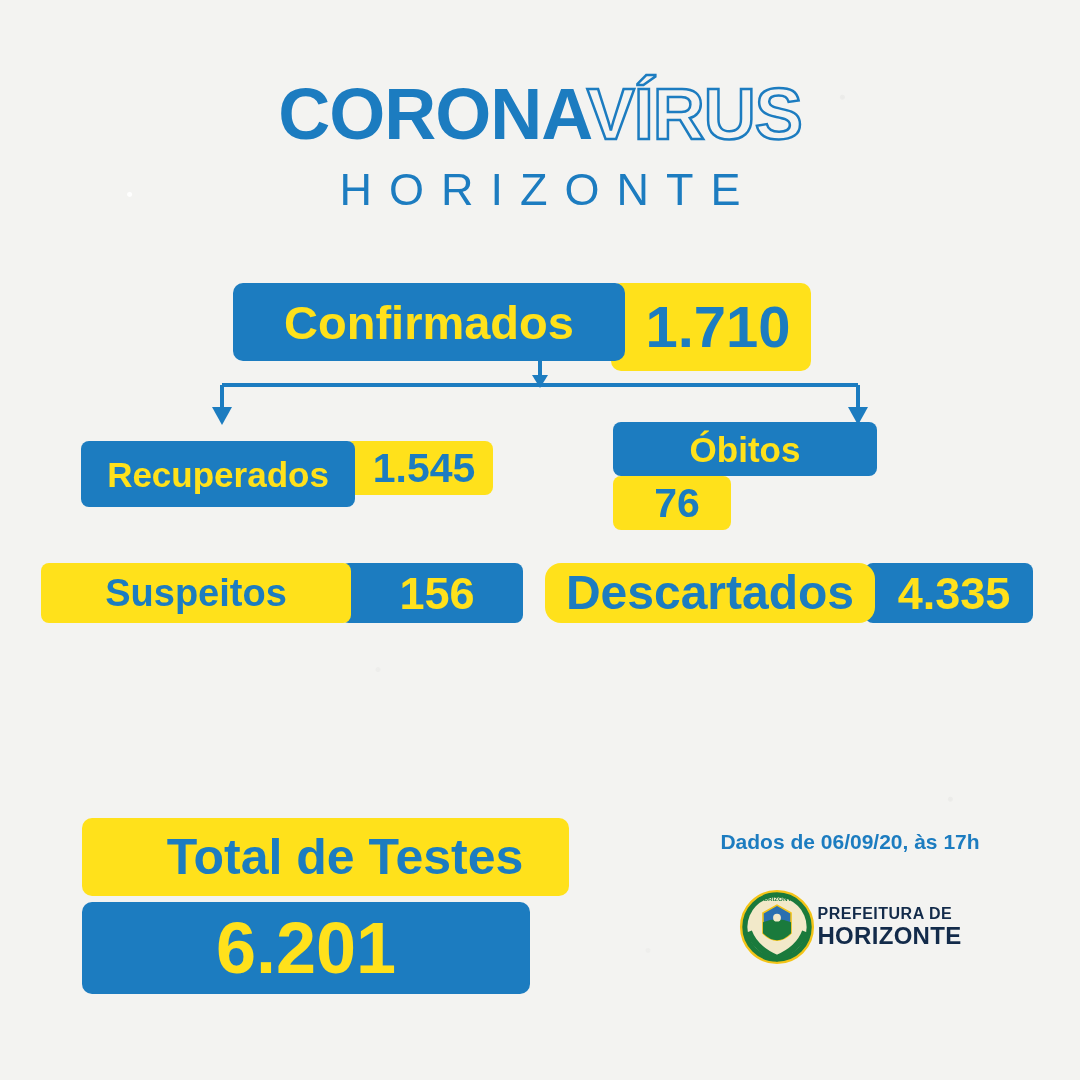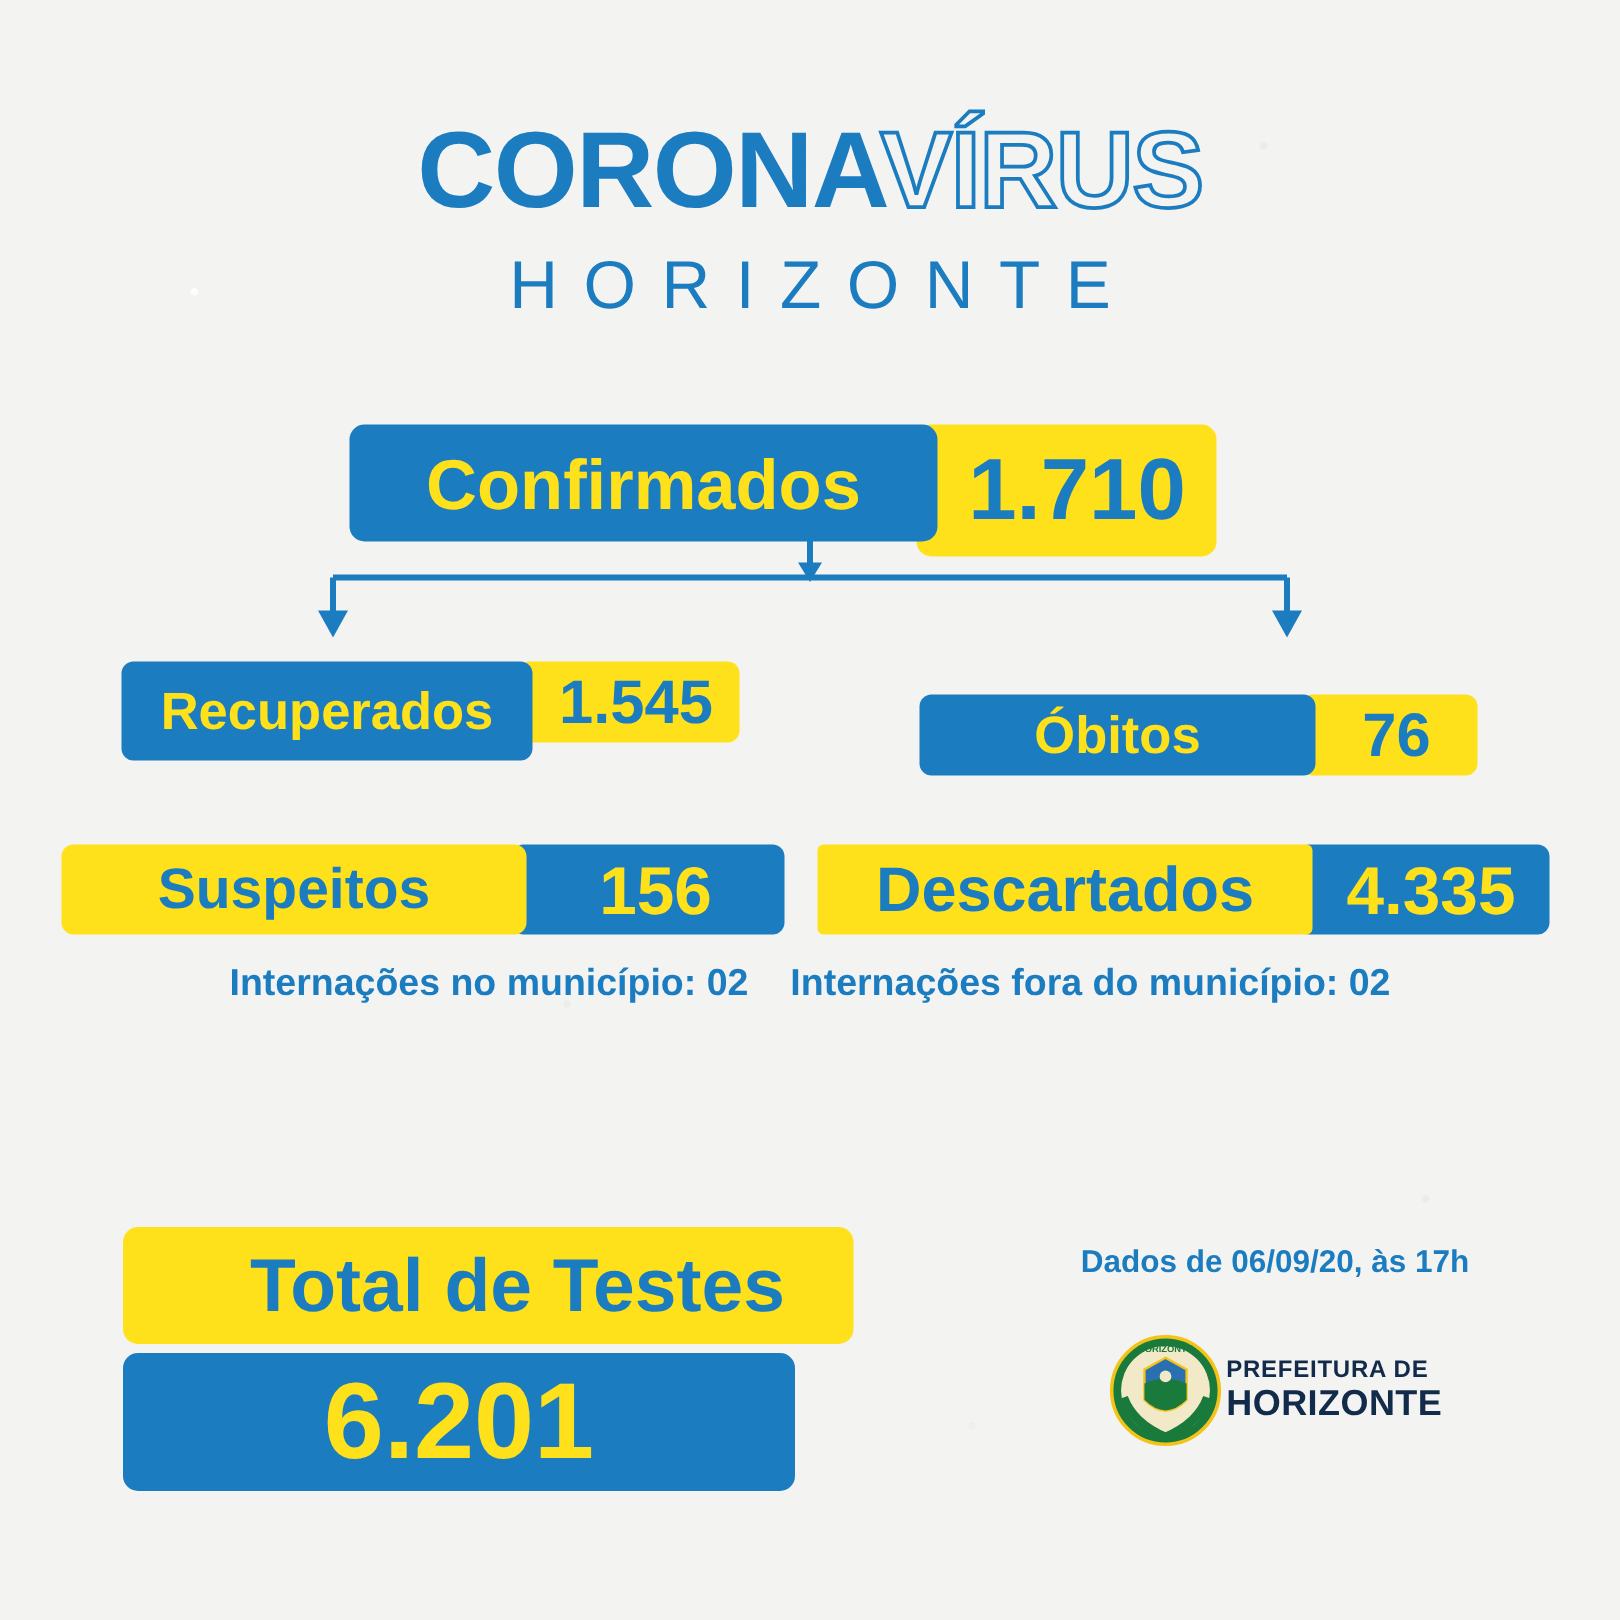--- a/index.html
+++ b/index.html
@@ -114,22 +114,23 @@
   #recuperados .pill-value {
     width: 148px;
     height: 54px;
     font-size: 41px;
     border-radius: 8px;
     padding-left: 10px;
   }
 
   
   #obitos {
-    top: 463px;
+    top: 422px;
     left: 613px;
+    flex-direction: column;
   }
   #obitos .pill-label {
     width: 264px;
     height: 54px;
     font-size: 35px;
     border-radius: 8px;
     margin-right: -10px;
     z-index: 2;
   }
   #obitos .pill-value {
@@ -162,22 +163,22 @@
   }
 
   
   #descartados {
     top: 563px;
     left: 545px;
   }
   #descartados .pill-label {
     width: 330px;
     height: 60px;
-    font-size: 42px;
-    border-radius: 4px;
+    font-size: 48px;
+    border-radius: 16px;
     margin-right: -10px;
     z-index: 2;
   }
   #descartados .pill-value {
     width: 168px;
     height: 60px;
     font-size: 45px;
     border-radius: 8px;
     padding-left: 10px;
   }
@@ -316,24 +317,20 @@
   <div class="pill-row" id="suspeitos">
     <div class="pill-label yellow-bg blue-tx">Suspeitos</div>
     <div class="pill-value blue-bg yellow-tx">156</div>
   </div>
 
   <div class="pill-row" id="descartados">
     <div class="pill-label yellow-bg blue-tx">Descartados</div>
     <div class="pill-value blue-bg yellow-tx">4.335</div>
   </div>
 
-  <div class="internacoes">
-    <span>Internações no município: 02</span>
-    <span>Internações fora do município: 02</span>
-  </div>
 
   <div class="total-block">
     <div class="total-label yellow-bg blue-tx">Total de Testes</div>
     <div class="total-value blue-bg yellow-tx">6.201</div>
   </div>
 
   <div class="date-text">Dados de 06/09/20, às 17h</div>
 
   <div class="logo-row">
     <div class="brasao">

